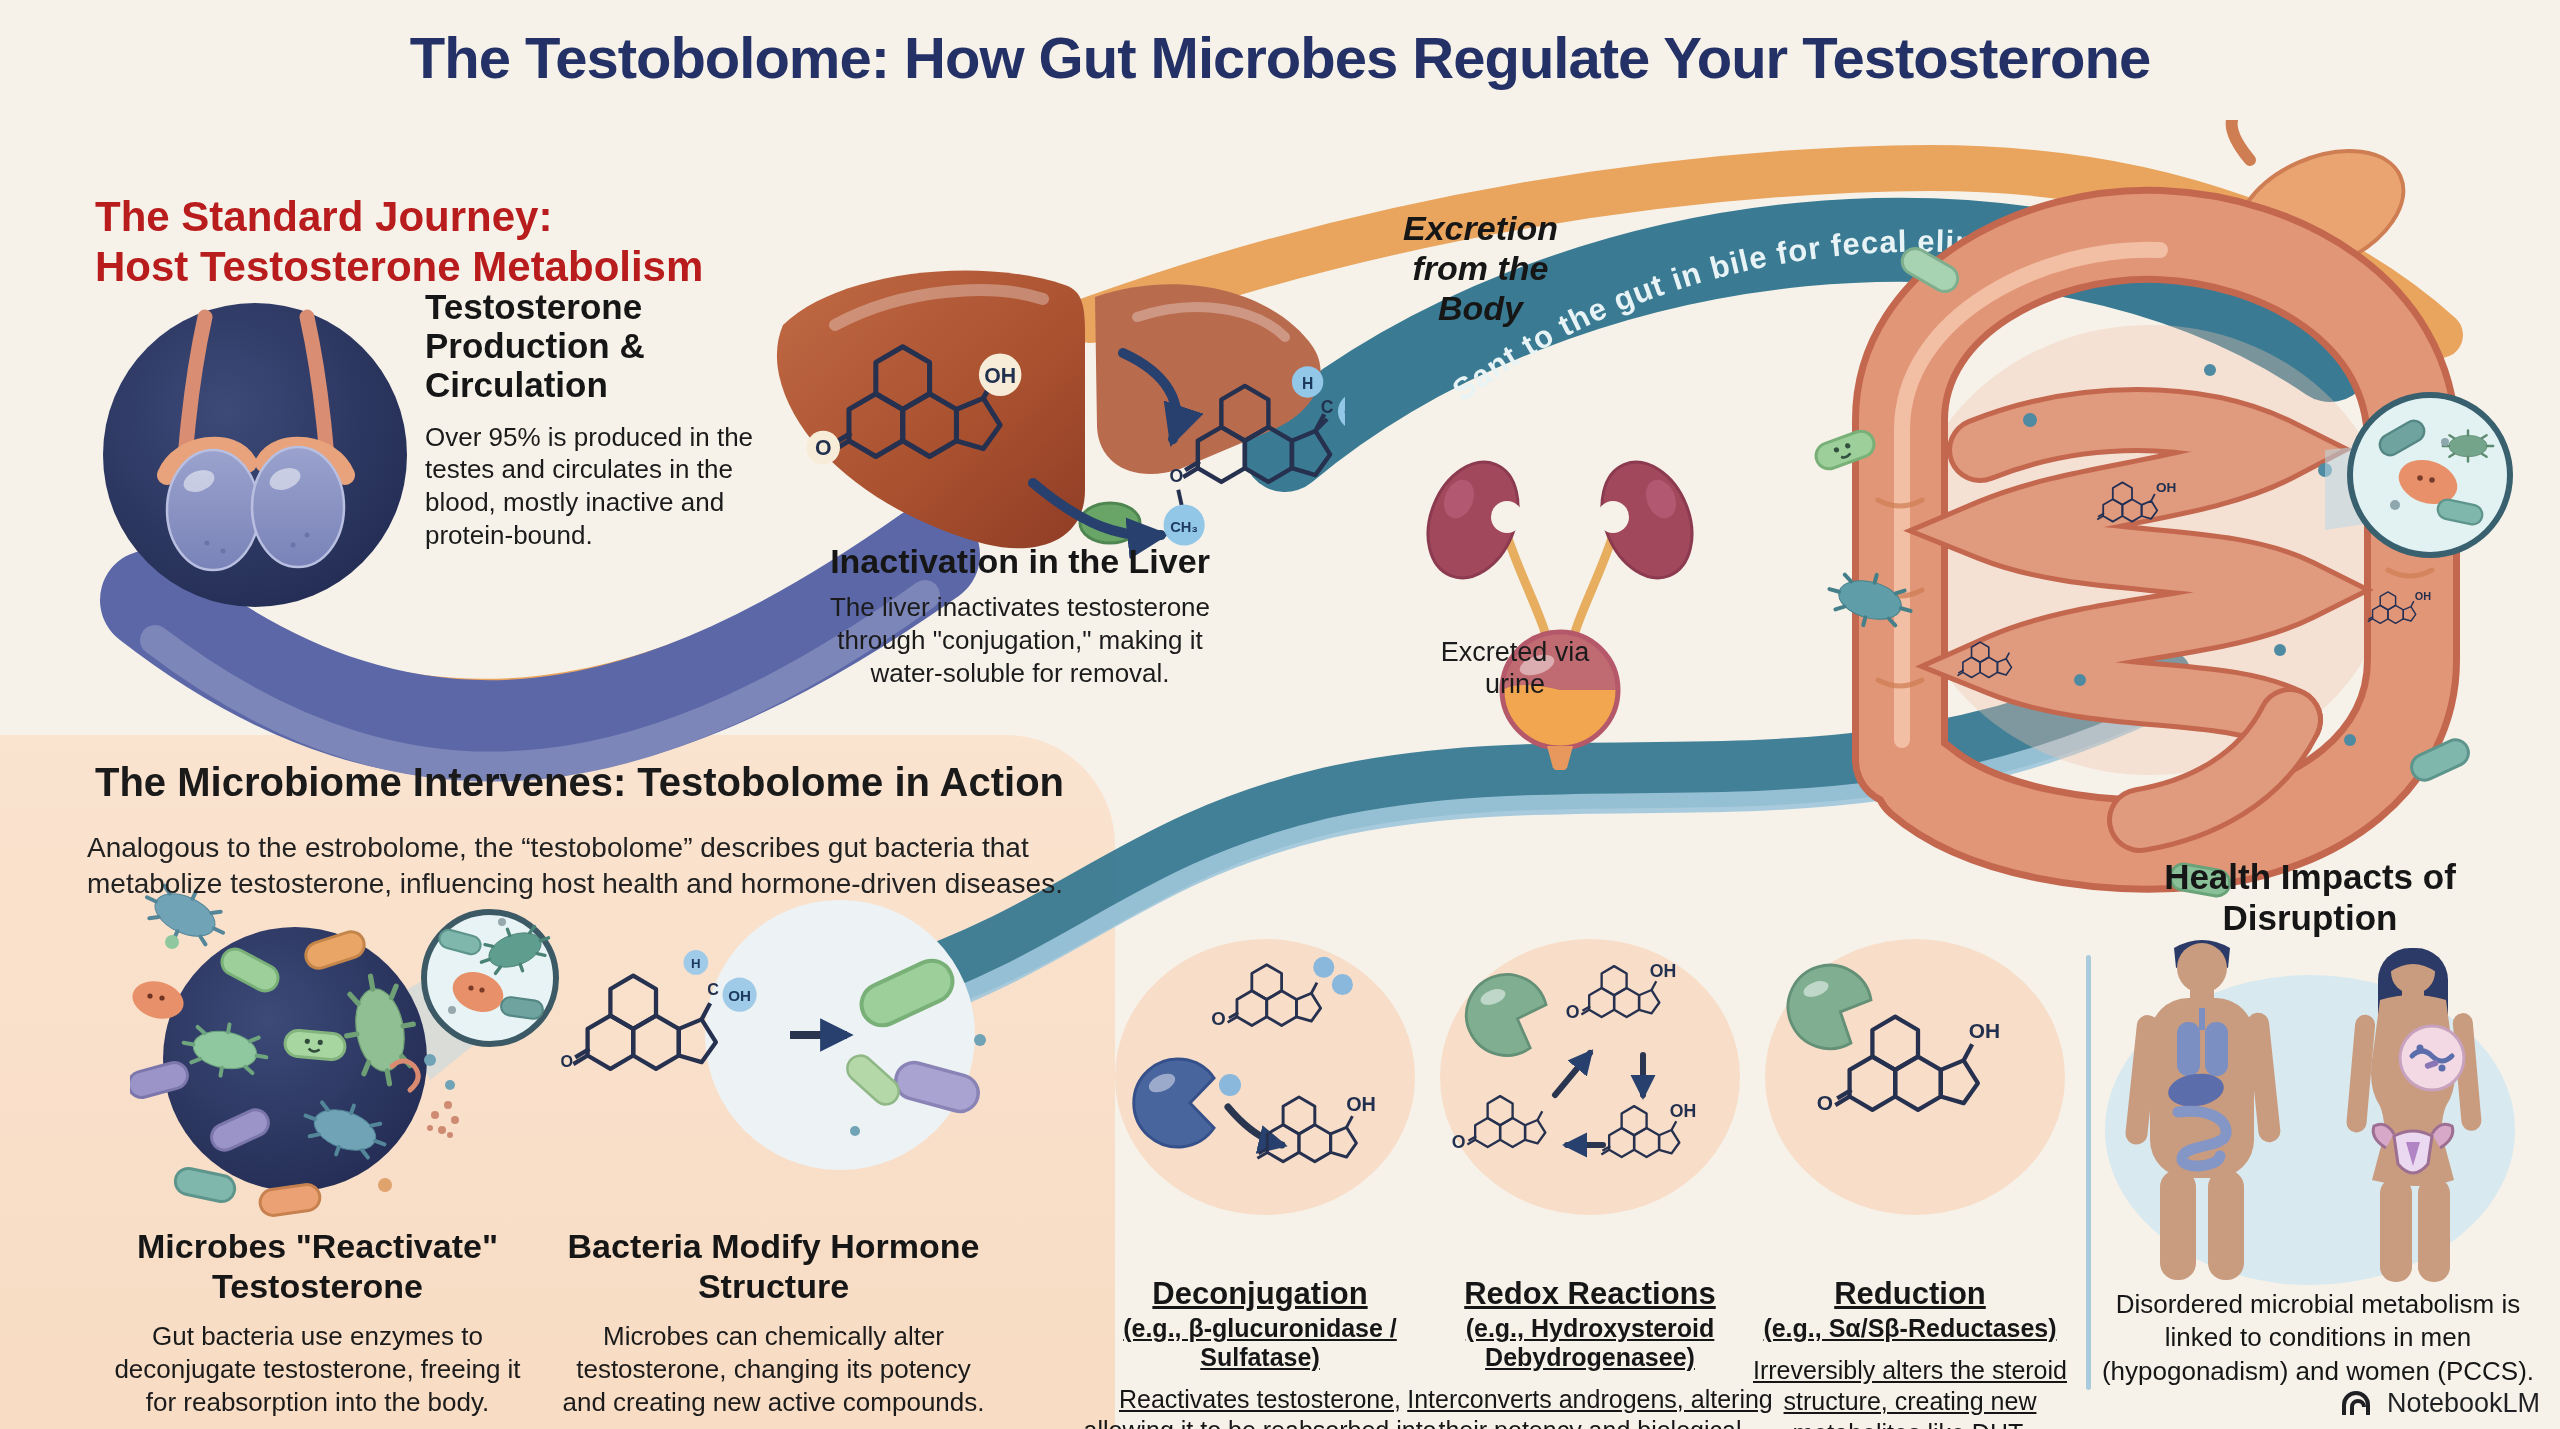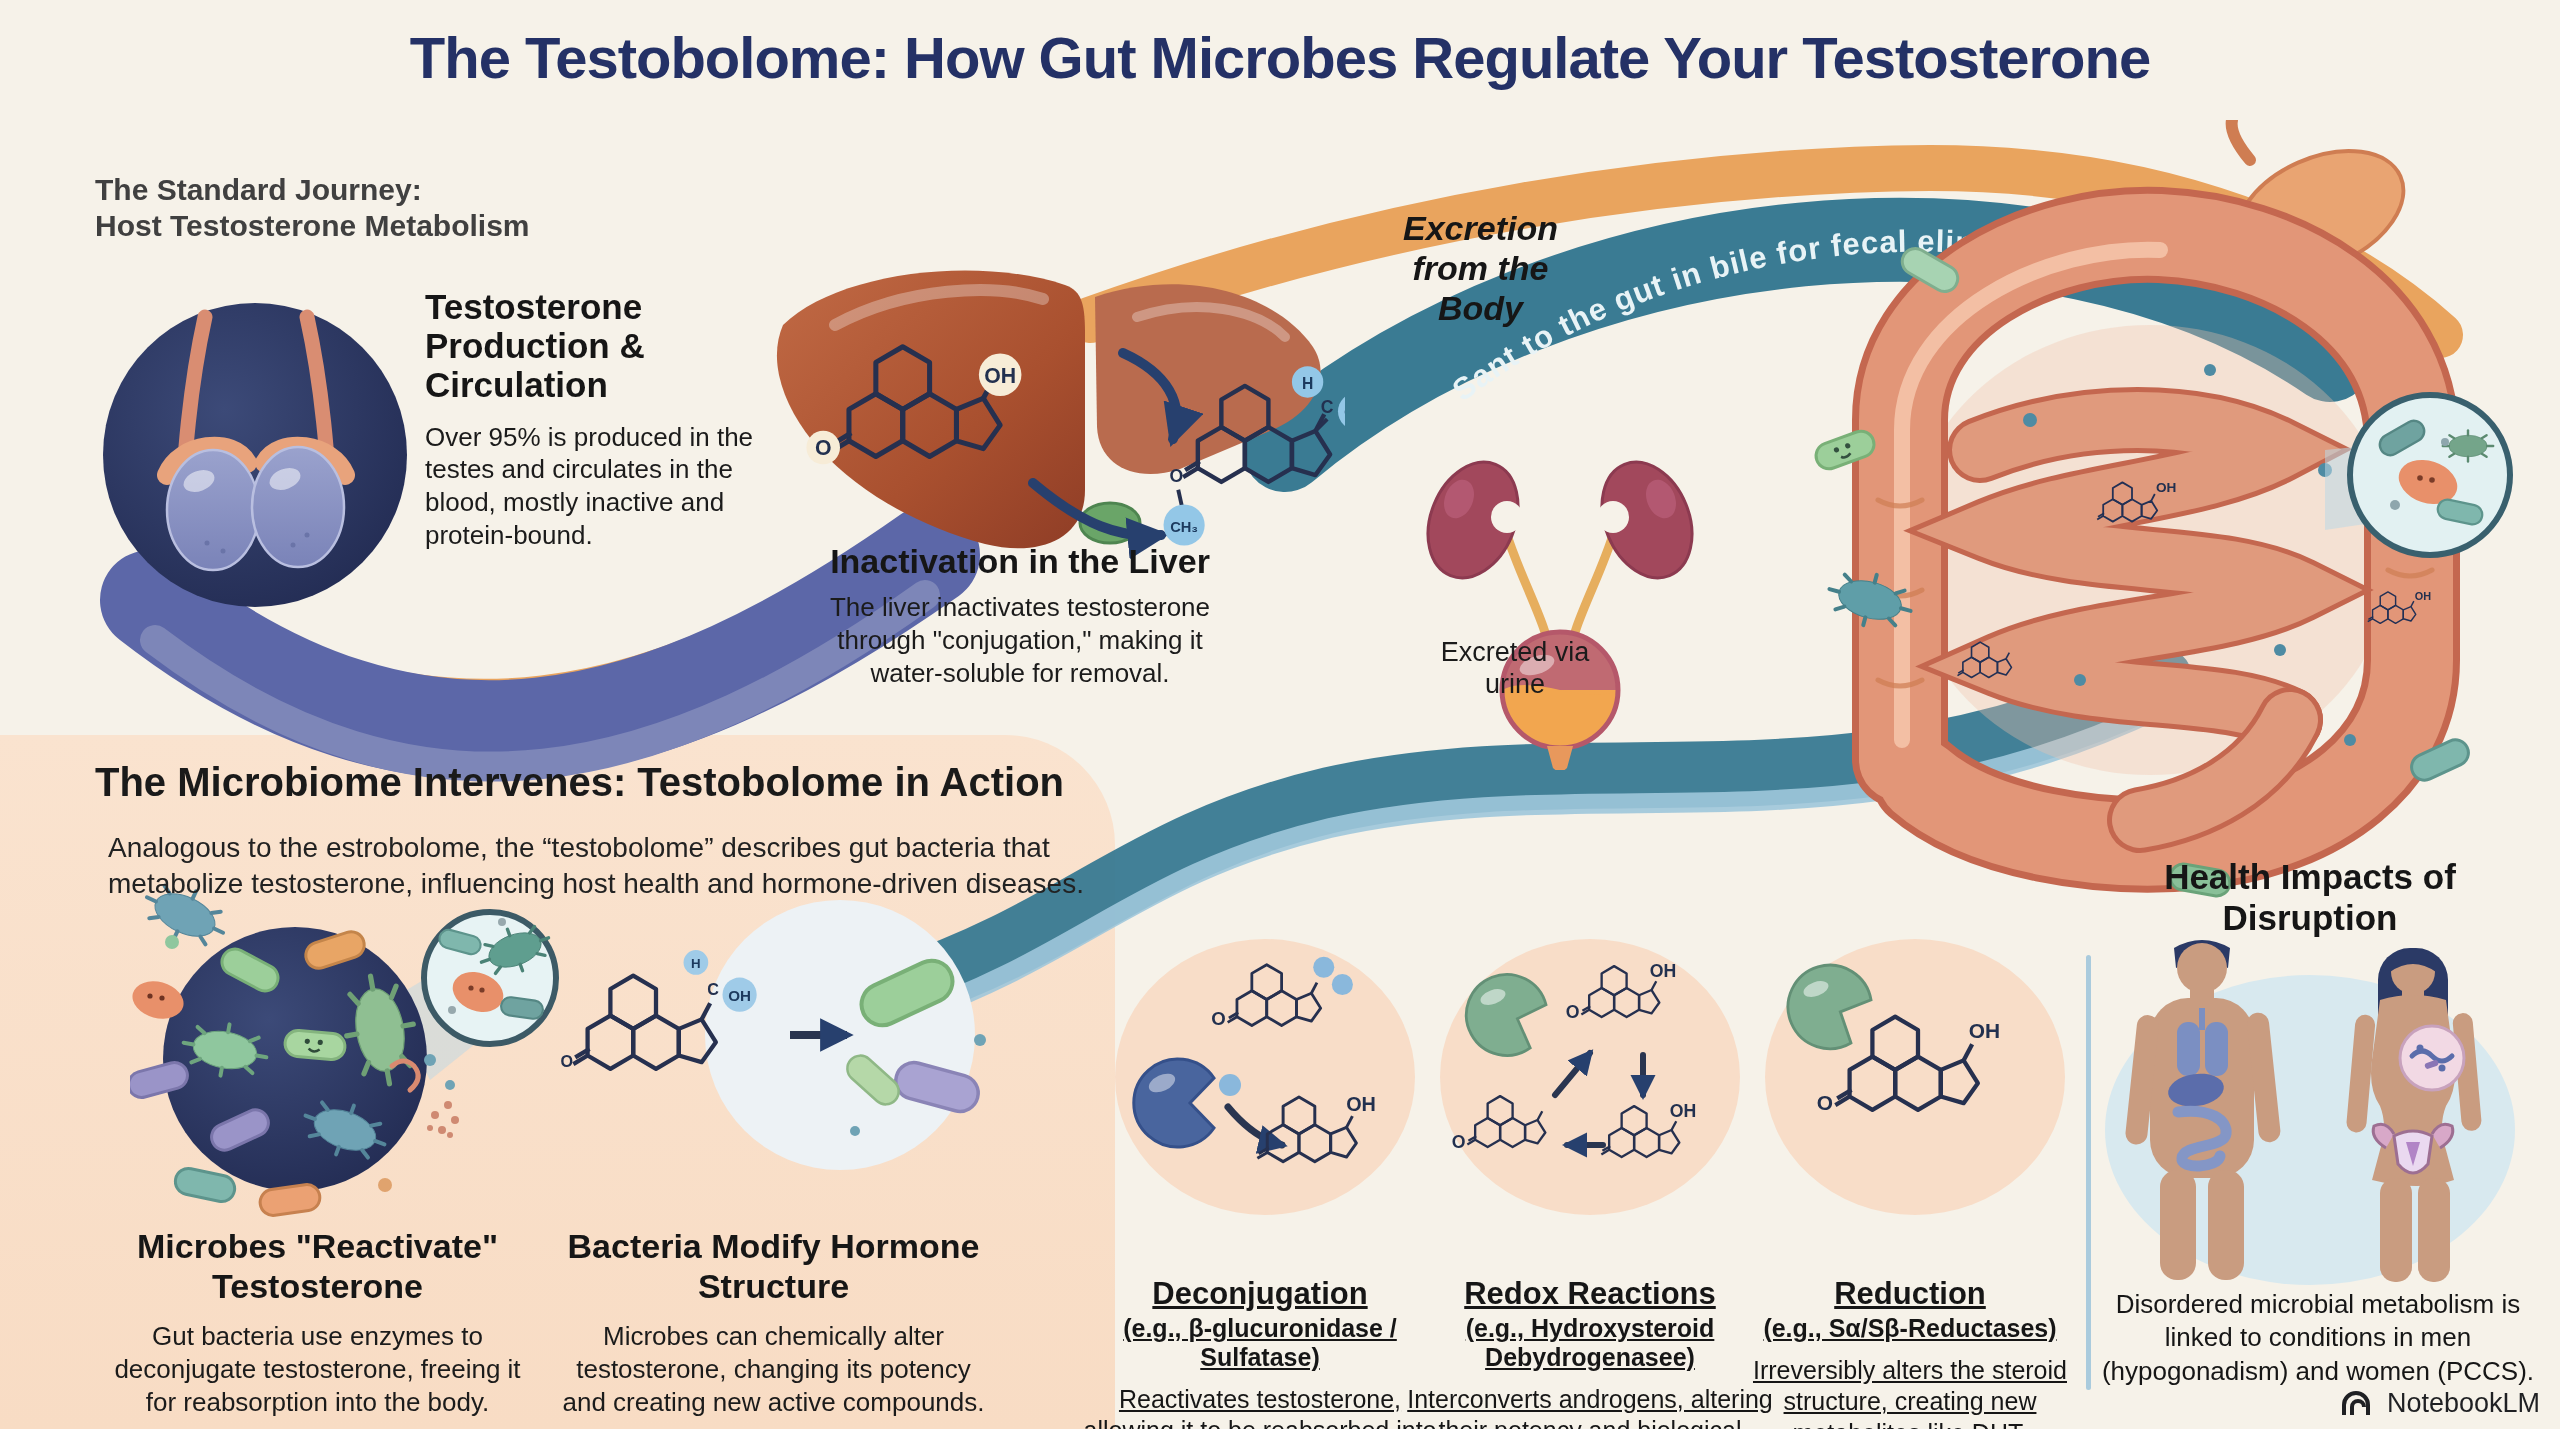--- a/index.html
+++ b/index.html
@@ -8,30 +8,30 @@
     background:#f6f2e9;
     font-family:"Liberation Sans", sans-serif;
     color:#161616;
   }
   .abs{position:absolute;}
   
   .main-title{
     left:0;top:24px;width:2560px;text-align:center;
     font-size:58px;font-weight:bold;letter-spacing:-1px;color:#243166;z-index:6;
   }
-  .sj-heading{left:95px;top:172px;font-size:30px;font-weight:bold;line-height:1.2;color:#404040;z-index:6;}
+  .sj-heading{left:95px;top:192px;font-size:42px;font-weight:bold;line-height:1.2;color:#b91c1c;z-index:6;}
   .prod-block{left:425px;top:287px;width:340px;z-index:6;}
   .prod-block .h{font-size:35px;font-weight:bold;line-height:1.12;width:260px;margin-bottom:16px;}
   .body-text{font-size:26px;line-height:1.26;color:#1b1b1b;}
   .inact-block{left:800px;top:542px;width:440px;text-align:center;z-index:6;}
   .inact-block .h{font-size:34px;font-weight:bold;margin-bottom:10px;}
   .excr-heading{left:1388px;top:208px;width:185px;text-align:center;font-size:34px;font-weight:bold;line-height:1.18;z-index:6;font-style:italic;}
   .urine-label{left:1435px;top:636px;width:160px;text-align:center;font-size:27px;line-height:1.2;color:#1b1b1b;z-index:6;}
   .micro-heading{left:95px;top:760px;font-size:40px;font-weight:bold;color:#1a1a1a;z-index:6;}
-  .micro-sub{left:108px;top:830px;width:1000px;font-size:28px;line-height:1.3;color:#222;z-index:6;}
+  .micro-sub{left:87px;top:830px;width:1000px;font-size:28px;line-height:1.3;color:#222;z-index:6;}
   .react-block{left:105px;top:1226px;width:425px;text-align:center;z-index:6;}
   .modify-block{left:556px;top:1226px;width:435px;text-align:center;z-index:6;}
   .panel-card .h{font-size:34px;font-weight:bold;line-height:1.18;margin-bottom:14px;}
   .mech-col{top:1276px;width:370px;text-align:center;z-index:6;text-decoration:underline;}
   .mech-col .h{font-size:31px;font-weight:bold;}
   .mech-col .sub{font-size:25px;font-weight:bold;line-height:1.15;margin-top:2px;}
   .mech-col .b{font-size:25px;line-height:1.26;margin-top:12px;}
   .mech-1{left:1075px;} .mech-2{left:1405px;} .mech-3{left:1725px;}
   .health-heading{left:2150px;top:856px;width:320px;text-align:center;font-size:35px;font-weight:bold;line-height:1.18;z-index:6;}
   .health-body{left:2093px;top:1288px;width:450px;text-align:center;font-size:26px;line-height:1.28;z-index:6;}

